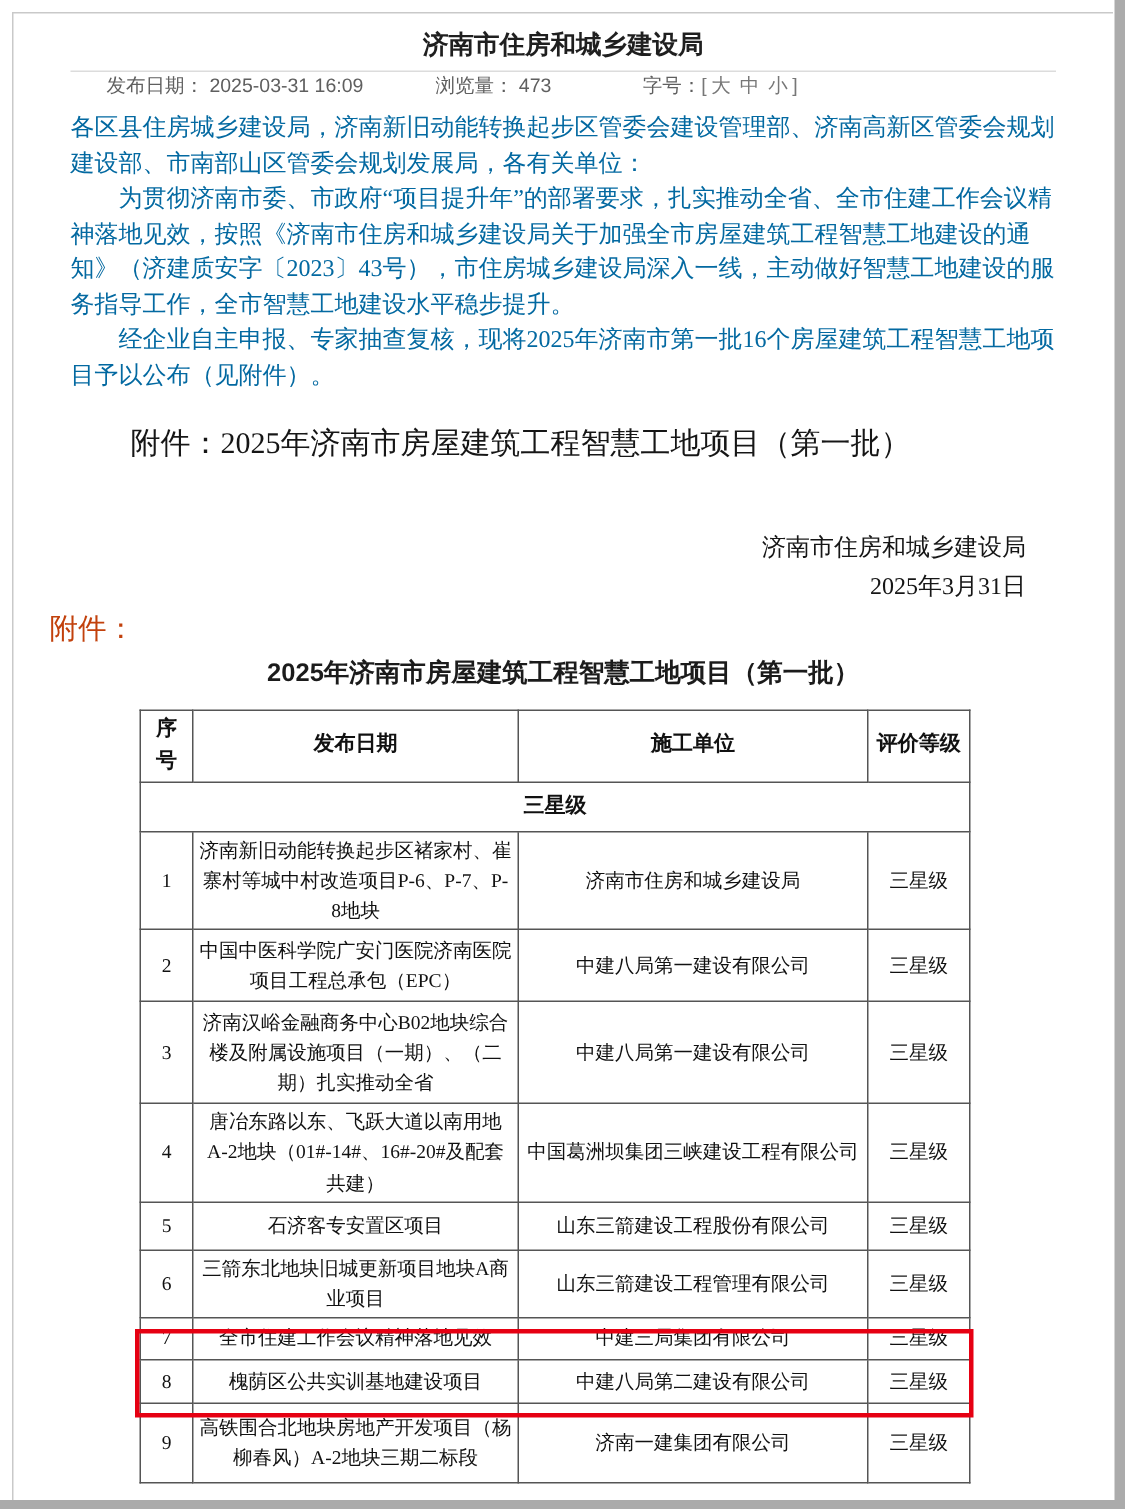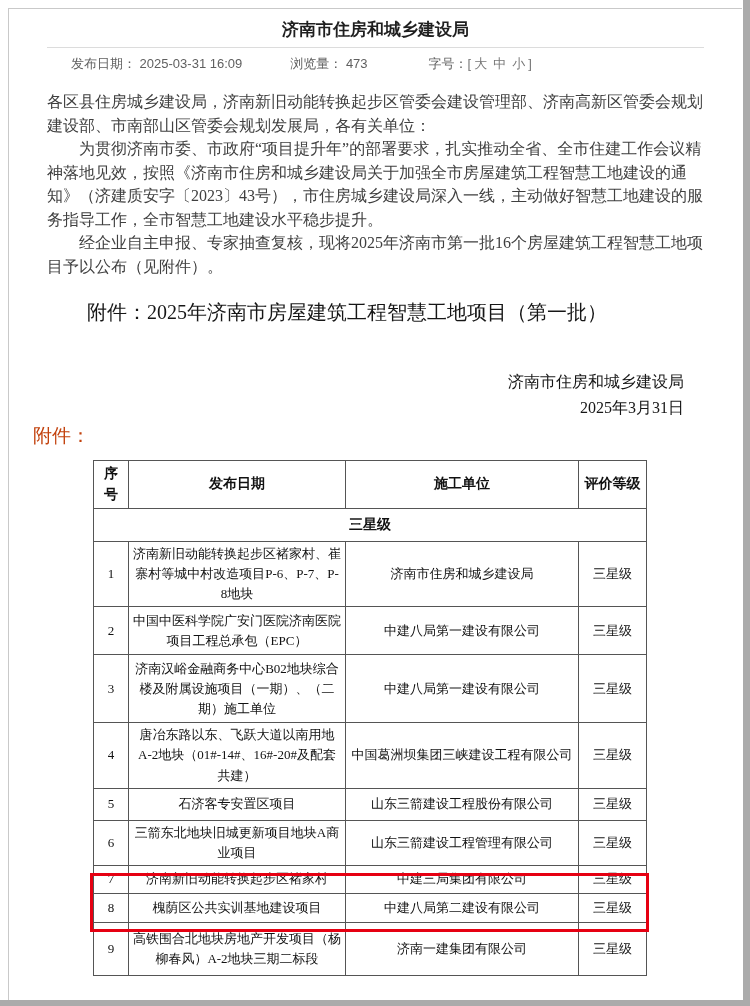--- a/index.html
+++ b/index.html
@@ -12,30 +12,30 @@
   .edge-right { position:absolute; right:0; top:0; width:7px; height:1006px; background:#ababab; z-index:50; }
   .edge-bottom { position:absolute; left:0; bottom:0; width:750px; height:6px; background:#ababab; z-index:50; }
   .content { padding:0 38px; }
 
   .org-title { font-family:"Liberation Sans", sans-serif; font-weight:bold; font-size:17px;
     line-height:22px; color:#1f1f1f; text-align:center; margin-top:10px; }
   .doc-title { font-family:"Liberation Sans", sans-serif; font-weight:bold; font-size:19px;
     line-height:24px; color:#1f1f1f; text-align:center; margin-top:8px; }
 
   .meta-bar { margin-top:6px; border-top:1px solid #dcdcdc; padding-top:0;
-    display:flex; align-items:flex-end; font-family:"Liberation Sans", sans-serif;
+    display:flex; align-items:flex-start; font-family:"Liberation Sans", sans-serif;
     font-size:13px; color:#5f5f5f; height:26px; }
   .meta-item { white-space:nowrap; }
   .m1 { margin-left:24px; }
   .m2 { margin-left:48px; }
   .m3 { margin-left:61px; }
   .fz-opt { color:#777; margin:0 3px; cursor:pointer; }
   .fz-bracket { color:#777; }
 
-  .body-text { margin-top:17px; font-size:16px; line-height:23.5px; color:#404040; }
+  .body-text { margin-top:1px; font-size:16px; line-height:23.5px; color:#0369a1; }
   .body-text p { text-indent:2em; }
   .body-text p.no-indent { text-indent:0; }
 
   .attach-line { margin-top:23px; font-size:20px; line-height:23.5px; color:#161616; text-indent:2em; }
 
   .signature { margin-top:44px; text-align:right; padding-right:20px;
     font-size:16px; line-height:26px; color:#161616; }
 
   .fujian-label { margin-top:4px; margin-left:-14px; font-size:19px; line-height:22px; color:#c2410c; }
 
@@ -81,20 +81,21 @@
 
     <p class="attach-line">附件：2025年济南市房屋建筑工程智慧工地项目（第一批）</p>
 
     <div class="signature">
       <div>济南市住房和城乡建设局</div>
       <div>2025年3月31日</div>
     </div>
 
     <p class="fujian-label">附件：</p>
 
+    <div class="table-title">2025年济南市房屋建筑工程智慧工地项目（第一批）</div>
 
     <div class="table-wrap">
       <table>
         <colgroup>
             <col style="width:35px">
             <col style="width:217px">
             <col style="width:233px">
             <col style="width:68px">
           </colgroup>
         <tbody>
@@ -114,21 +115,21 @@
           <td>三星级</td>
         </tr>
         <tr class="r2">
           <td>2</td>
           <td>中国中医科学院广安门医院济南医院项目工程总承包（EPC）</td>
           <td>中建八局第一建设有限公司</td>
           <td>三星级</td>
         </tr>
         <tr class="r3">
           <td>3</td>
-          <td>济南汉峪金融商务中心B02地块综合楼及附属设施项目（一期）、（二期）施工单位</td>
+          <td>济南汉峪金融商务中心B02地块综合楼及附属设施项目（一期）、（二期）扎实推动全省</td>
           <td>中建八局第一建设有限公司</td>
           <td>三星级</td>
         </tr>
         <tr class="r4">
           <td>4</td>
           <td>唐冶东路以东、飞跃大道以南用地A-2地块（01#-14#、16#-20#及配套共建）</td>
           <td>中国葛洲坝集团三峡建设工程有限公司</td>
           <td>三星级</td>
         </tr>
         <tr class="r5">
@@ -138,21 +139,21 @@
           <td>三星级</td>
         </tr>
         <tr class="r6">
           <td>6</td>
           <td>三箭东北地块旧城更新项目地块A商业项目</td>
           <td>山东三箭建设工程管理有限公司</td>
           <td>三星级</td>
         </tr>
         <tr class="r7">
           <td>7</td>
-          <td>济南新旧动能转换起步区褚家村</td>
+          <td>全市住建工作会议精神落地见效</td>
           <td>中建三局集团有限公司</td>
           <td>三星级</td>
         </tr>
         <tr class="r8">
           <td>8</td>
           <td>槐荫区公共实训基地建设项目</td>
           <td>中建八局第二建设有限公司</td>
           <td>三星级</td>
         </tr>
         <tr class="r9">

